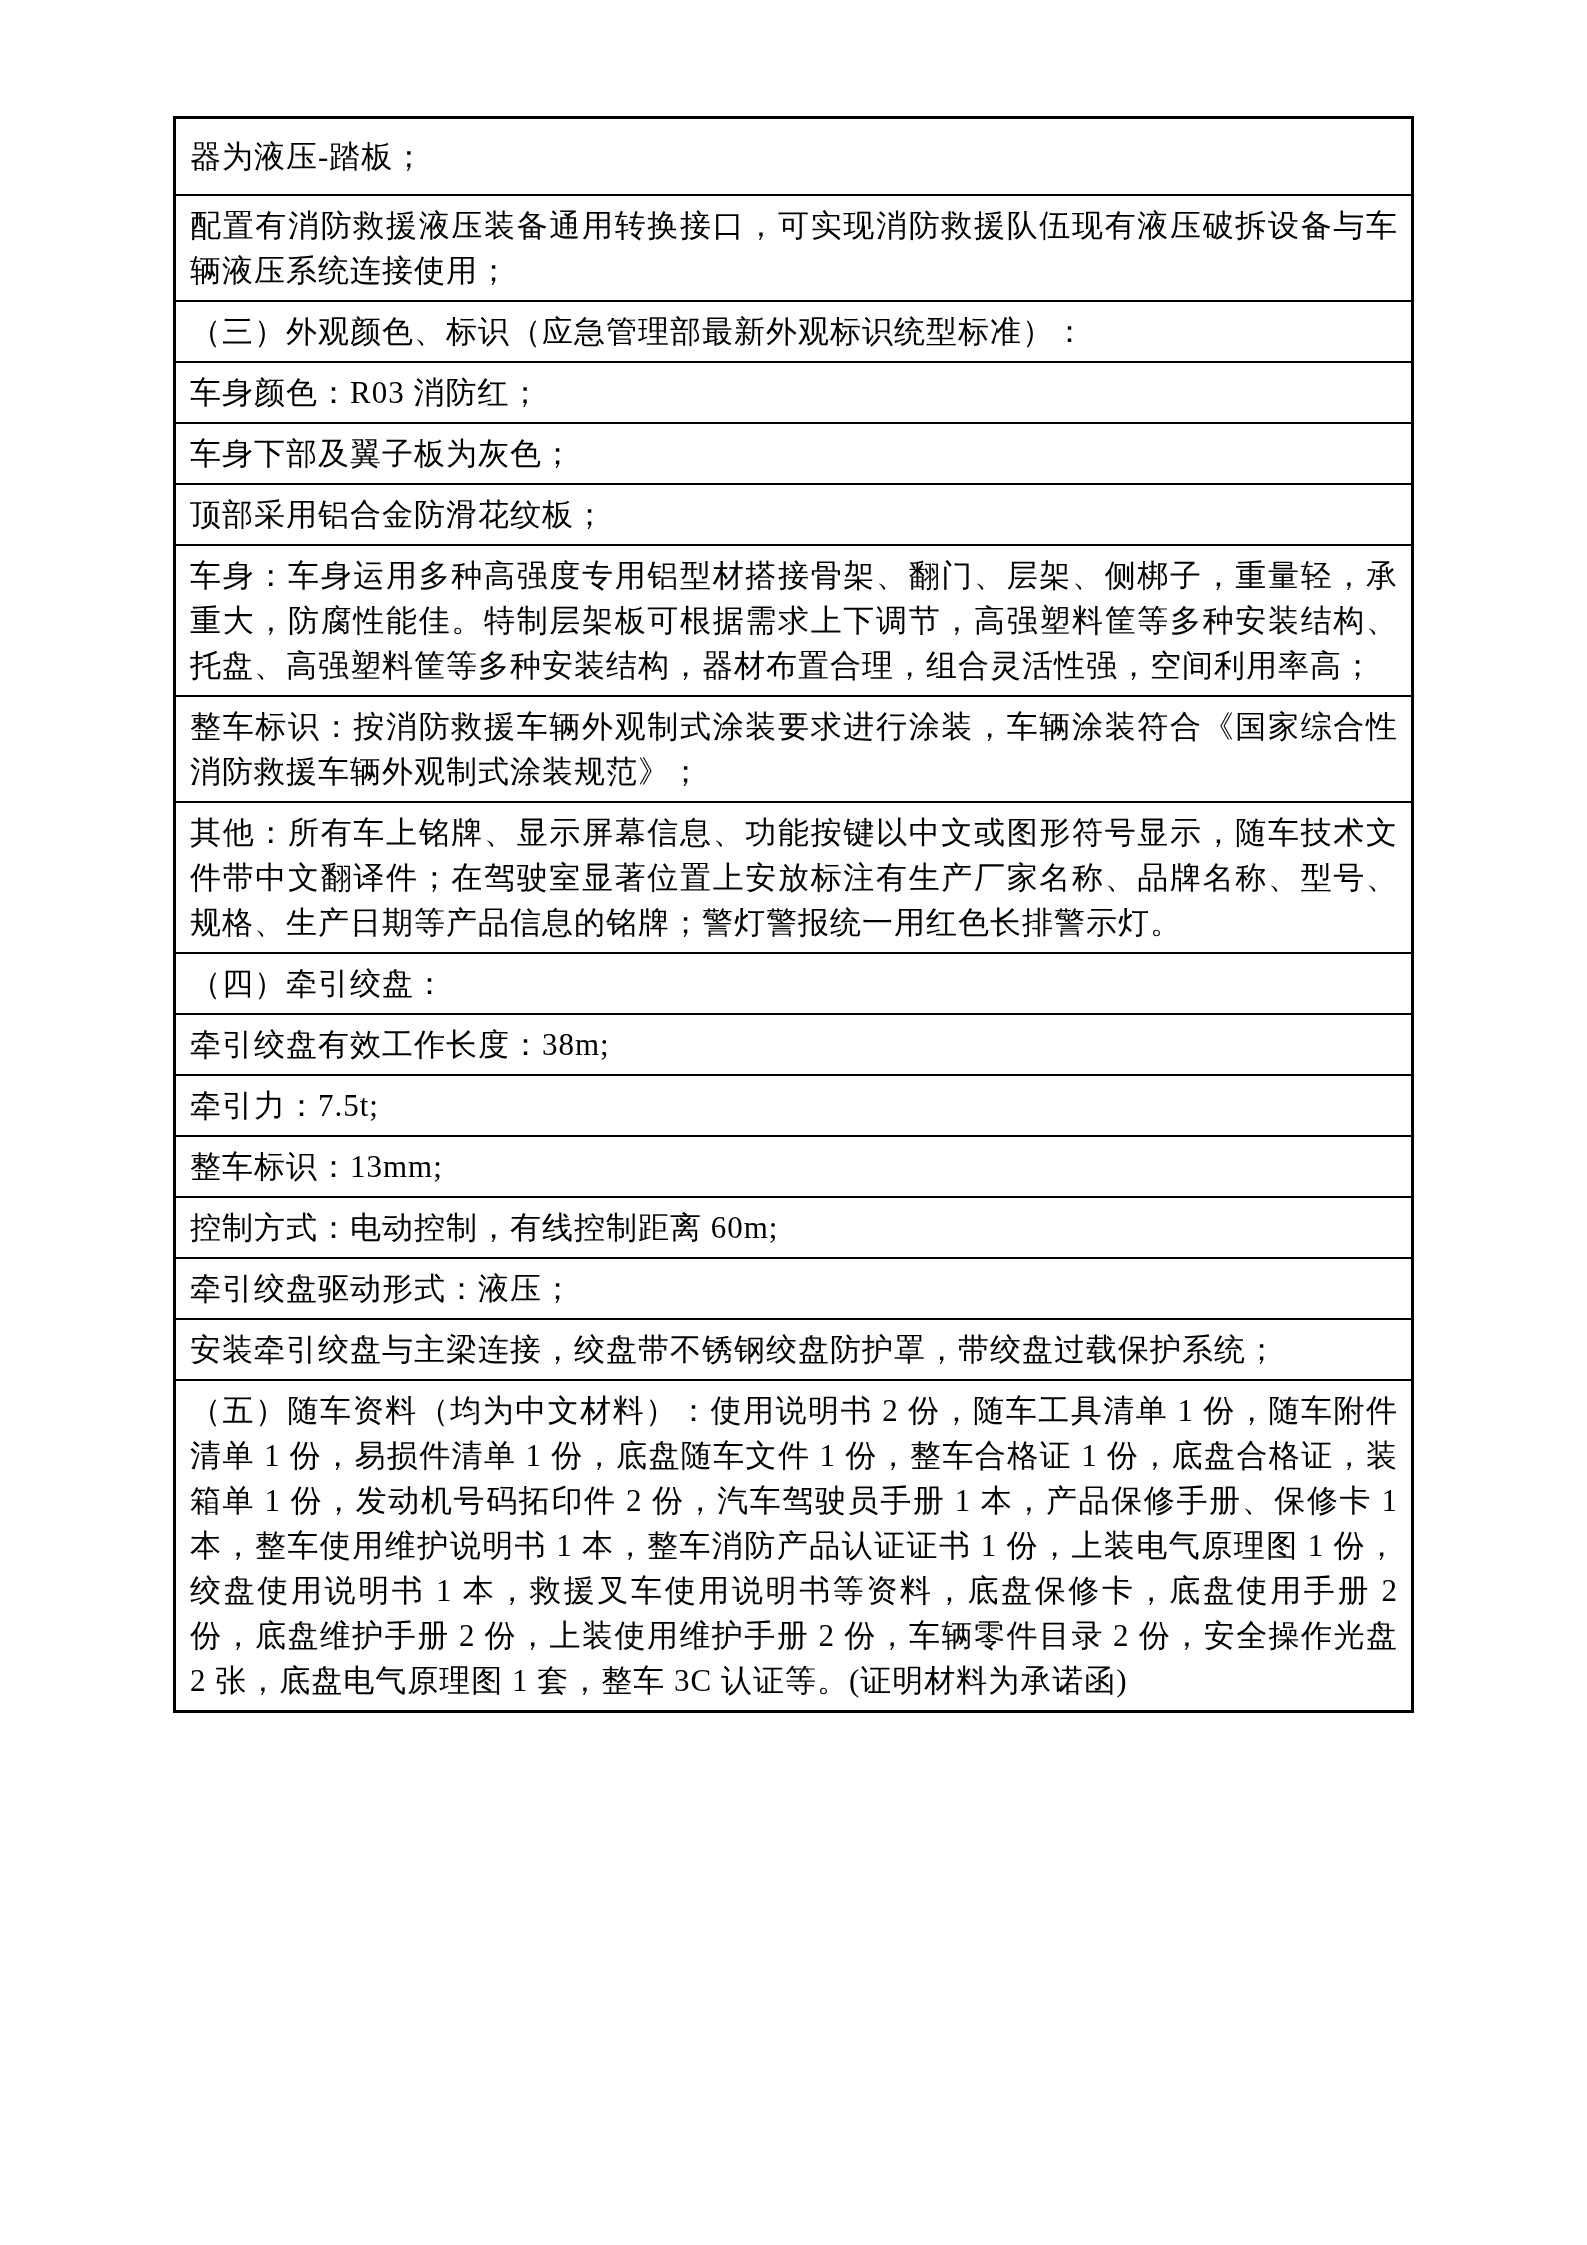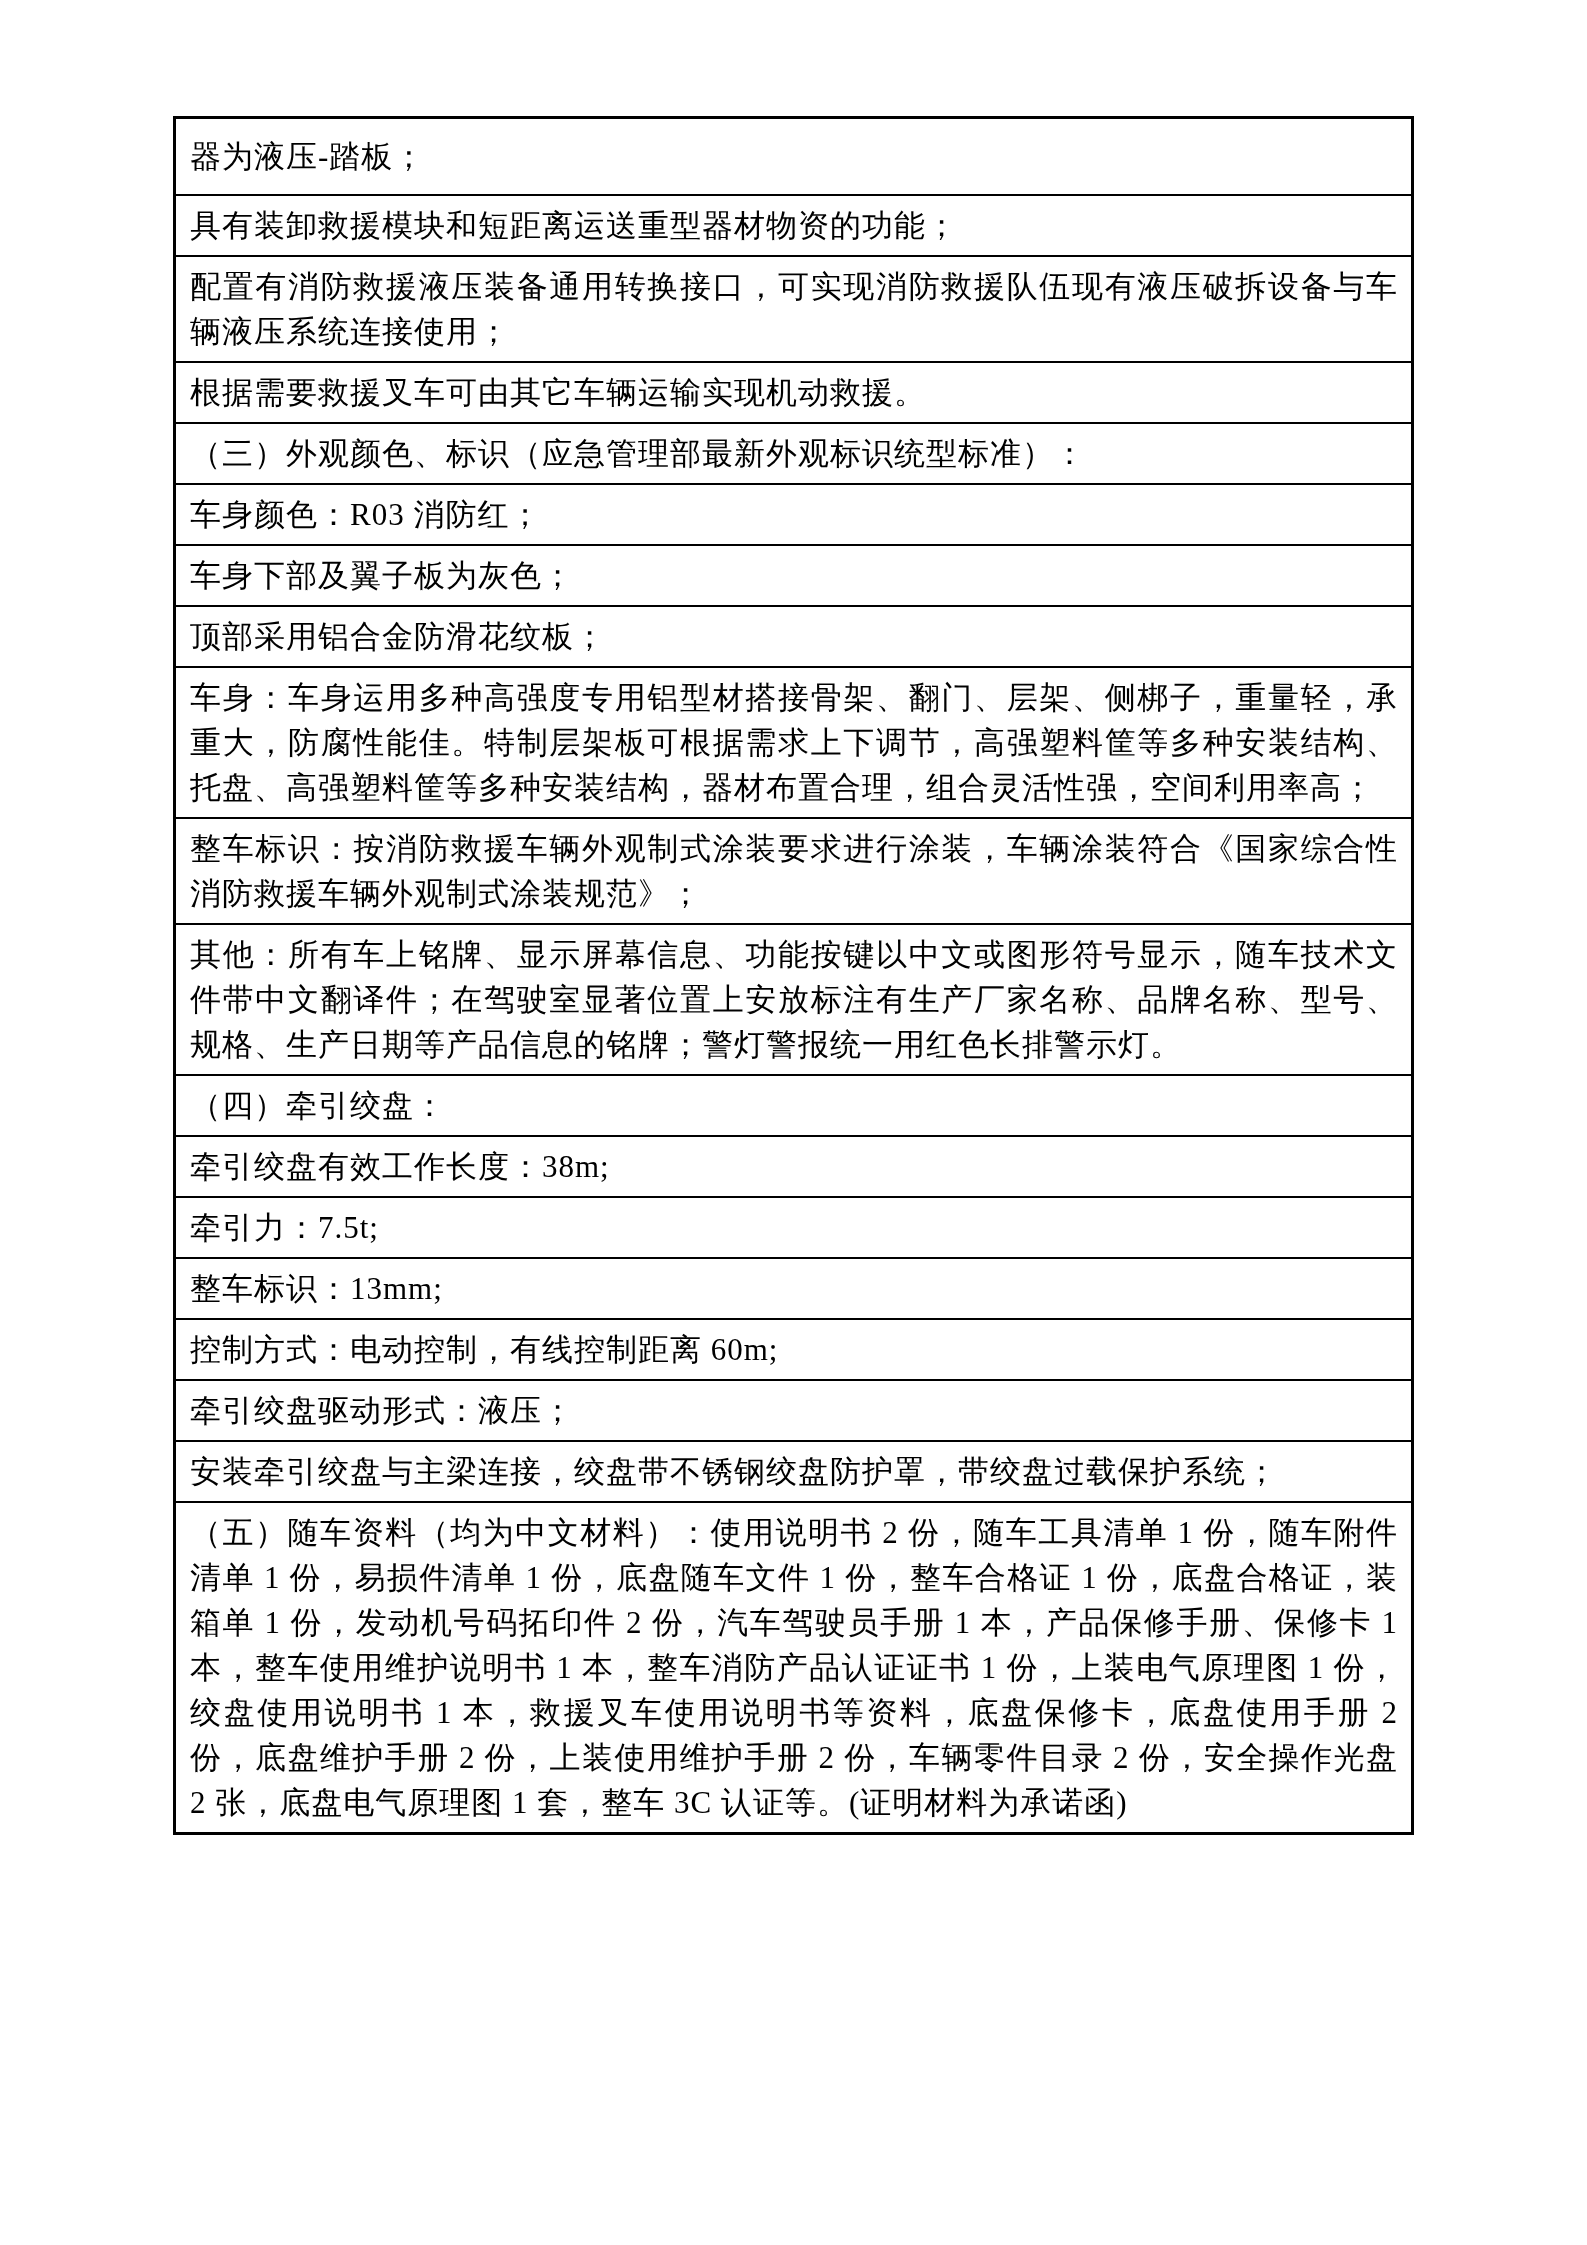--- a/index.html
+++ b/index.html
@@ -47,23 +47,21 @@
   .cell-text {
     display: inline;
   }
 </style>
 </head>
 <body>
 
 <div class="page">
   <div class="spec-table">
     <div class="trow"><span class="cell-text">器为液压-踏板；</span></div>
-    <div class="trow"><span class="cell-text">具有装卸救援模块和短距离运送重型器材物资的功能；</span></div>
     <div class="trow"><span class="cell-text">配置有消防救援液压装备通用转换接口，可实现消防救援队伍现有液压破拆设备与车辆液压系统连接使用；</span></div>
-    <div class="trow"><span class="cell-text">根据需要救援叉车可由其它车辆运输实现机动救援。</span></div>
     <div class="trow"><span class="cell-text">（三）外观颜色、标识（应急管理部最新外观标识统型标准）：</span></div>
     <div class="trow"><span class="cell-text">车身颜色：R03 消防红；</span></div>
     <div class="trow"><span class="cell-text">车身下部及翼子板为灰色；</span></div>
     <div class="trow"><span class="cell-text">顶部采用铝合金防滑花纹板；</span></div>
     <div class="trow"><span class="cell-text">车身：车身运用多种高强度专用铝型材搭接骨架、翻门、层架、侧梆子，重量轻，承重大，防腐性能佳。特制层架板可根据需求上下调节，高强塑料筐等多种安装结构、托盘、高强塑料筐等多种安装结构，器材布置合理，组合灵活性强，空间利用率高；</span></div>
     <div class="trow"><span class="cell-text">整车标识：按消防救援车辆外观制式涂装要求进行涂装，车辆涂装符合《国家综合性消防救援车辆外观制式涂装规范》；</span></div>
     <div class="trow"><span class="cell-text">其他：所有车上铭牌、显示屏幕信息、功能按键以中文或图形符号显示，随车技术文件带中文翻译件；在驾驶室显著位置上安放标注有生产厂家名称、品牌名称、型号、规格、生产日期等产品信息的铭牌；警灯警报统一用红色长排警示灯。</span></div>
     <div class="trow"><span class="cell-text">（四）牵引绞盘：</span></div>
     <div class="trow"><span class="cell-text">牵引绞盘有效工作长度：38m;</span></div>
     <div class="trow"><span class="cell-text">牵引力：7.5t;</span></div>

